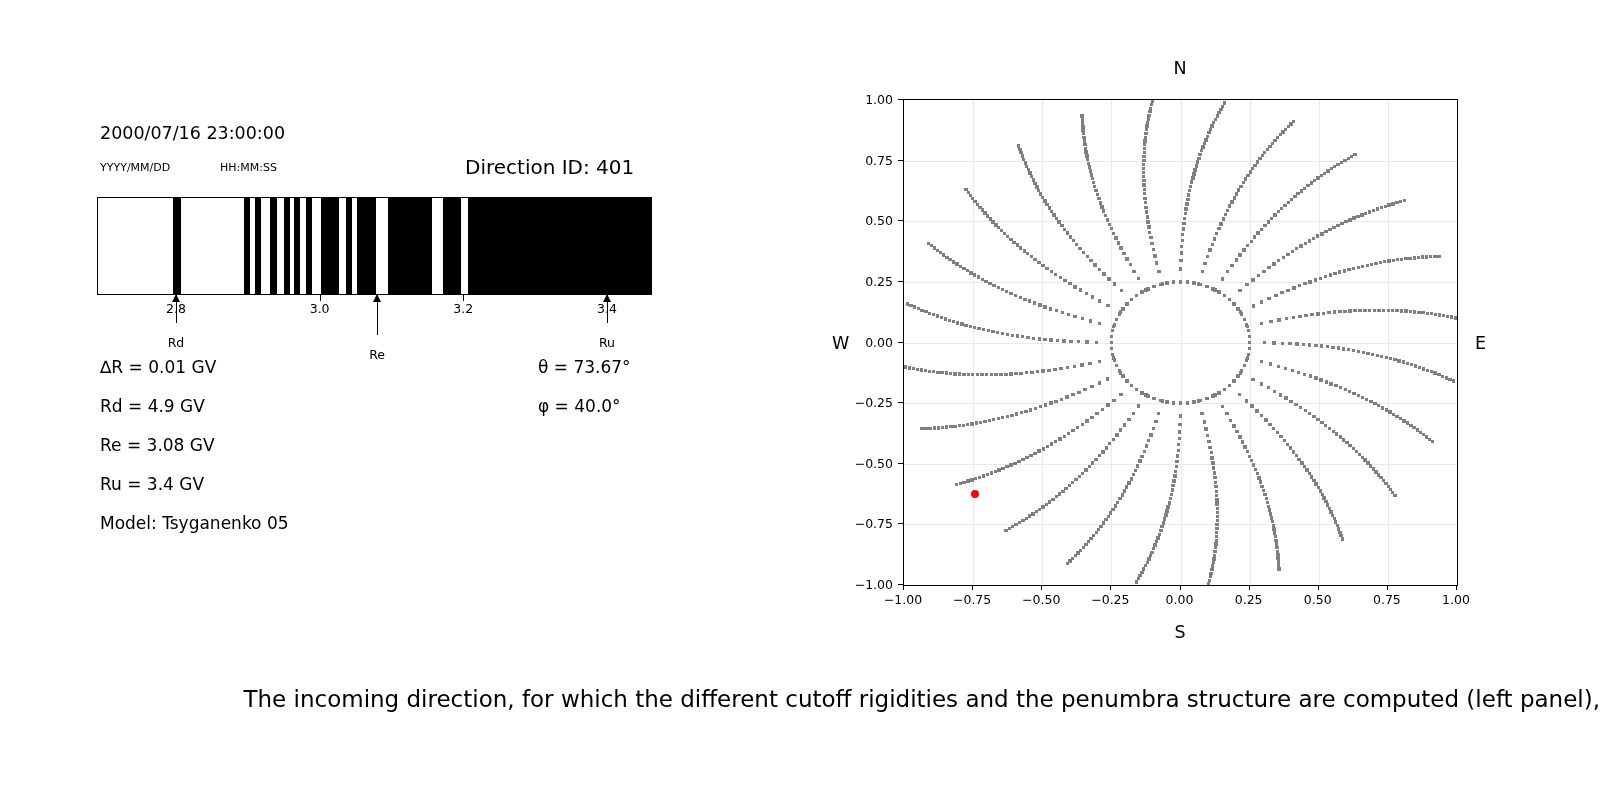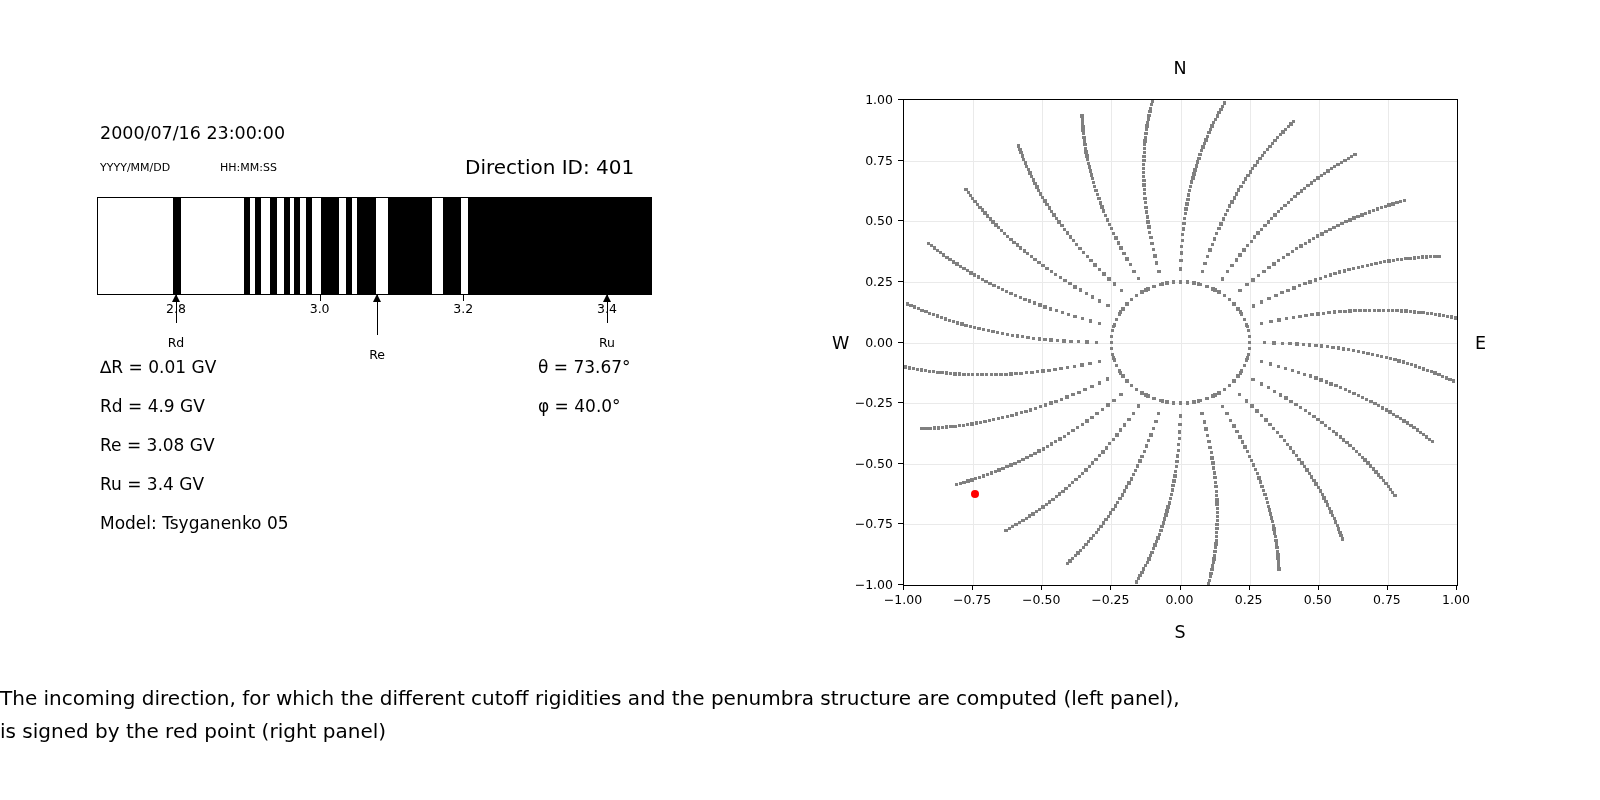--- a/index.html
+++ b/index.html
@@ -62,22 +62,22 @@
   .tickmark-y{position:absolute;width:5px;height:1px;background:#000;}
   .tickmark-x{position:absolute;width:1px;height:5px;background:#000;}
   .compass{position:absolute;font-size:17.5px;white-space:nowrap;}
   #cN{left:360px;top:58px;transform:translateX(-50%);}
   #cS{left:360px;top:622px;transform:translateX(-50%);}
   #cW{left:12px;top:333px;}
   #cE{left:655px;top:333px;}
 
   
   .caption{
-    position:absolute;left:0;right:0;text-align:left;
-    font-size:20px;white-space:nowrap;
+    position:absolute;left:0;right:0;text-align:right;
+    font-size:23px;white-space:nowrap;
   }
   #cap1{top:686px;}
   #cap2{top:719px;}
   #footer{position:absolute;left:0;right:0;top:755px;text-align:center;font-size:11.5px;}
 </style>
 </head>
 <body>
 
 <div id="root">
 
@@ -1228,15 +1228,14 @@
         <div class="tickmark-x" style="left: 497.75px; top: 585px;"></div>
         <div class="xtick" style="left: 497.75px; top: 592px;">0.50</div>
         <div class="tickmark-x" style="left: 566.875px; top: 585px;"></div>
         <div class="xtick" style="left: 566.875px; top: 592px;">0.75</div>
         <div class="tickmark-x" style="left: 636px; top: 585px;"></div>
         <div class="xtick" style="left: 636px; top: 592px;">1.00</div>
       </div>
   </div>
 
   <div class="caption" id="cap1">The incoming direction, for which the different cutoff rigidities and the penumbra structure are computed (left panel),</div>
-  <div class="caption" id="cap2">is signed by the red point (right panel)</div>
 
 </div>
 
 </body></html>

